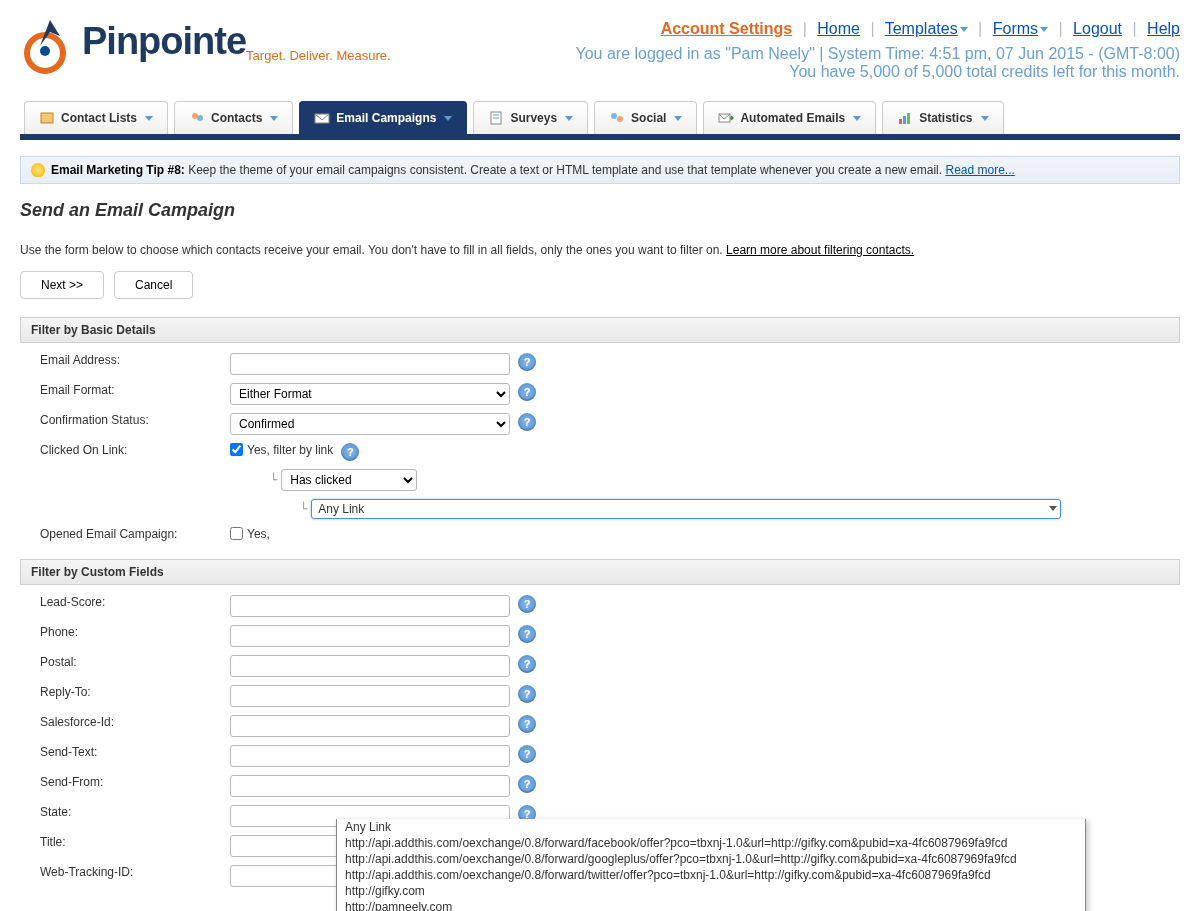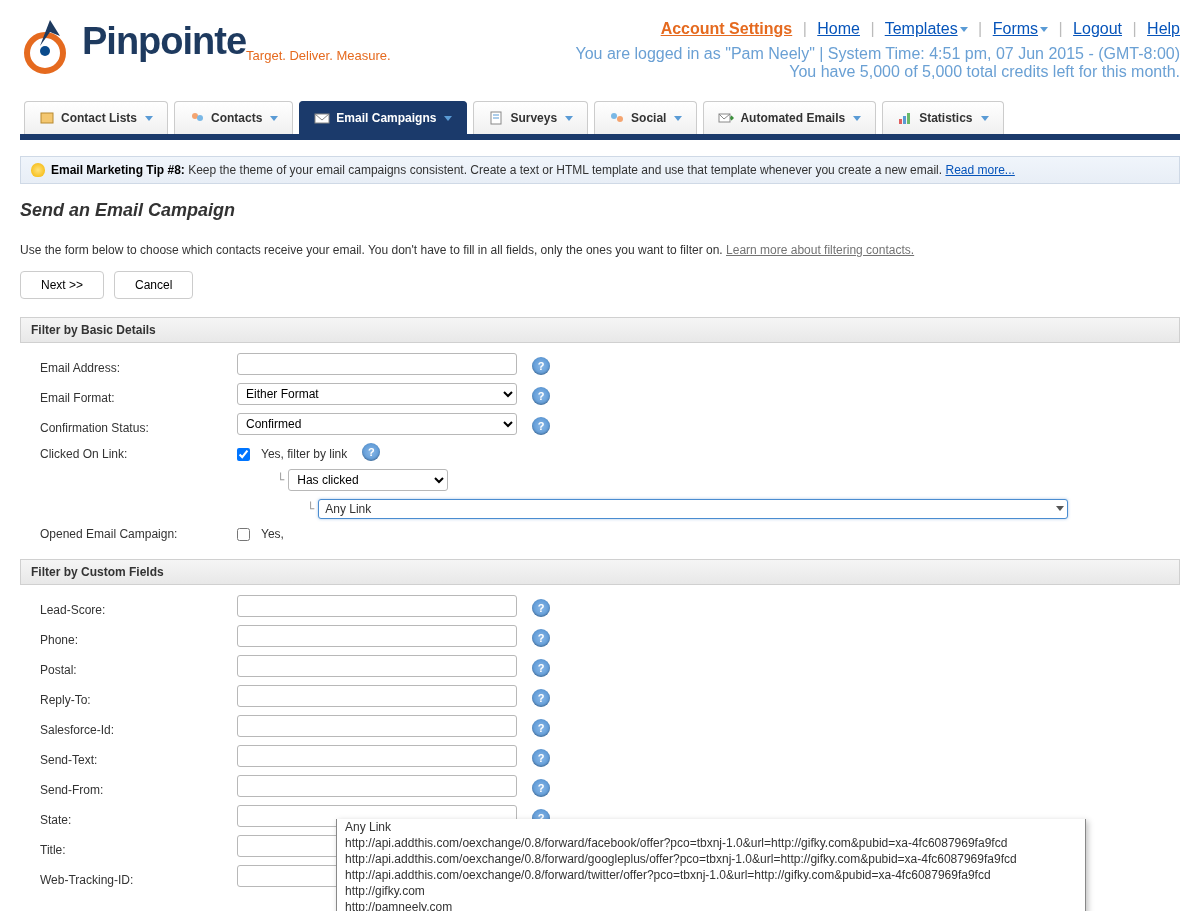--- a/index.html
+++ b/index.html
@@ -23,26 +23,26 @@
 .nav { display: flex; gap: 6px; border-bottom: 6px solid #1b3a6b; padding-left: 4px; }
 .tab { display: flex; align-items: center; gap: 6px; padding: 8px 14px; background: linear-gradient(#fff,#f0f0f0); border: 1px solid #ccc; border-bottom: none; border-radius: 4px 4px 0 0; font-size: 12px; color: #333; font-weight: bold; cursor: pointer; }
 .tab.active { background: #1b3a6b; color: #fff; border-color: #1b3a6b; }
 .tab .dropdown-arrow { border-top-color: #5a9bd5; }
 .tip { background: linear-gradient(#f0f5fb,#e8eef6); border: 1px solid #cfd9e6; padding: 6px 10px; margin: 16px 0; font-size: 12px; display: flex; align-items: center; gap: 6px; }
 .tip a { color: #0654ba; }
 .tip strong { color: #000; }
 .bulb { width: 14px; height: 14px; background: radial-gradient(circle,#ffe27a,#f4b400); border-radius: 50% 50% 45% 45%; display:inline-block;}
 h1 { font-size: 18px; font-weight: bold; margin: 14px 0 22px; font-style: italic; }
 .intro { font-size: 12px; margin-bottom: 14px; }
-.intro a { color: #737373; }
+.intro a { color: #000000; }
 .btnrow { display: flex; gap: 10px; margin-bottom: 18px; }
 .btn { background: #fff; border: 1px solid #ccc; border-radius: 4px; padding: 6px 20px; font-size: 12px; cursor: pointer; }
 .section-h { background: linear-gradient(#f5f5f5,#e8e8e8); border: 1px solid #d0d0d0; padding: 5px 10px; font-weight: bold; font-size: 12px; margin-bottom: 6px; }
 .form-area { position: relative; }
-.row { display: flex; align-items: flex-end; padding: 4px 0; gap: 7px; }
+.row { display: flex; align-items: flex-start; padding: 4px 0; }
 .row .lbl { width: 210px; padding-left: 20px; }
 .row input[type=text] { width: 280px; height: 22px; border: 1px solid #b8b8b8; border-radius: 3px; padding: 0 4px; background: #fff; }
 .row select { width: 280px; height: 22px; border: 1px solid #b8b8b8; border-radius: 3px; background: #fff; padding: 0 4px; font-size: 12px; }
 .help { width: 18px; height: 18px; border-radius: 50%; background: radial-gradient(#8ab8e6,#4a8cd0); display:inline-flex; align-items:center; justify-content:center; color:#fff; font-weight:bold; font-size:11px; margin-left: 8px; cursor: pointer; box-shadow: inset 0 -1px 2px rgba(0,0,0,.3);}
 .help::after { content:"?"; }
 .indent1 { margin-left: 40px; display:flex; align-items:center; }
 .indent2 { margin-left: 70px; display:flex; align-items:center; }
 .tree-elbow { color:#999; font-family: monospace; margin-right: 4px; }
 .sel-small { height: 20px; border: 1px solid #b8b8b8; border-radius: 3px; background:#fff; font-size:12px; padding: 0 4px;}
 .link-select { position: relative; width: 750px; }
@@ -197,21 +197,21 @@
       <span class="lbl">Clicked On Link:</span>
       <input type="checkbox" class="ck" checked="" style="">
       <span>Yes, filter by link</span>
       <span class="help"></span>
     </div>
 
     <div class="row">
       <span class="lbl"></span>
       <div class="indent1">
         <span class="tree-elbow">└</span>
-        <select class="sel-small" style="width:160px;"><option>Has clicked</option></select>
+        <select class="sel-small" style="width:136px;"><option>Has clicked</option></select>
       </div>
     </div>
 
     <div class="row">
       <span class="lbl"></span>
       <div class="indent2" style="width:780px;">
         <span class="tree-elbow">└</span>
         <div class="link-select">
           <div class="link-select-box">Any Link</div>
         </div>

